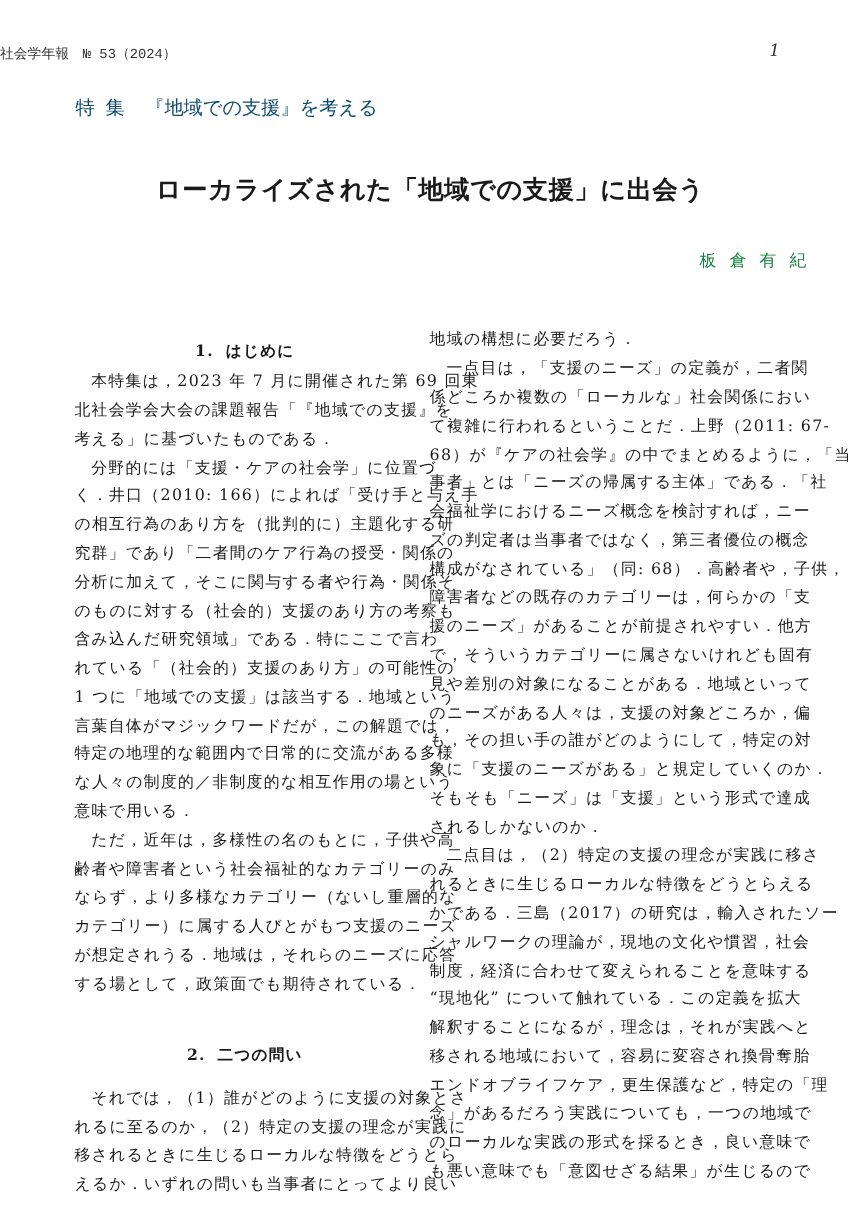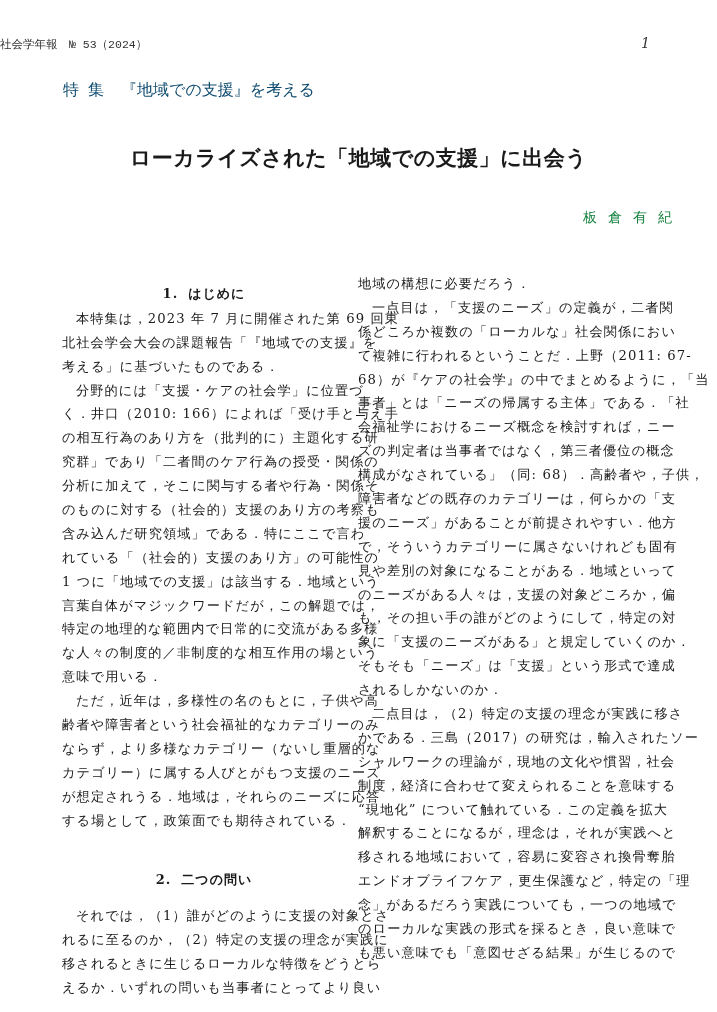--- a/index.html
+++ b/index.html
@@ -114,20 +114,21 @@
       <span class="line">障害者などの既存のカテゴリーは，何らかの「支</span>
       <span class="line">援のニーズ」があることが前提されやすい．他方</span>
       <span class="line">で，そういうカテゴリーに属さないけれども固有</span>
       <span class="line">見や差別の対象になることがある．地域といって</span>
       <span class="line">のニーズがある人々は，支援の対象どころか，偏</span>
       <span class="line">も，その担い手の誰がどのようにして，特定の対</span>
       <span class="line">象に「支援のニーズがある」と規定していくのか．</span>
       <span class="line">そもそも「ニーズ」は「支援」という形式で達成</span>
       <span class="line last">されるしかないのか．</span>
       <span class="line indent">二点目は，（2）特定の支援の理念が実践に移さ</span>
+      <span class="line">れるときに生じるローカルな特徴をどうとらえる</span>
       <span class="line">かである．三島（2017）の研究は，輸入されたソー</span>
       <span class="line">シャルワークの理論が，現地の文化や慣習，社会</span>
       <span class="line">制度，経済に合わせて変えられることを意味する</span>
       <span class="line">“現地化” について触れている．この定義を拡大</span>
       <span class="line">解釈することになるが，理念は，それが実践へと</span>
       <span class="line">移される地域において，容易に変容され換骨奪胎</span>
       <span class="line">エンドオブライフケア，更生保護など，特定の「理</span>
       <span class="line">念」があるだろう実践についても，一つの地域で</span>
       <span class="line">のローカルな実践の形式を採るとき，良い意味で</span>
       <span class="line">も悪い意味でも「意図せざる結果」が生じるので</span>

